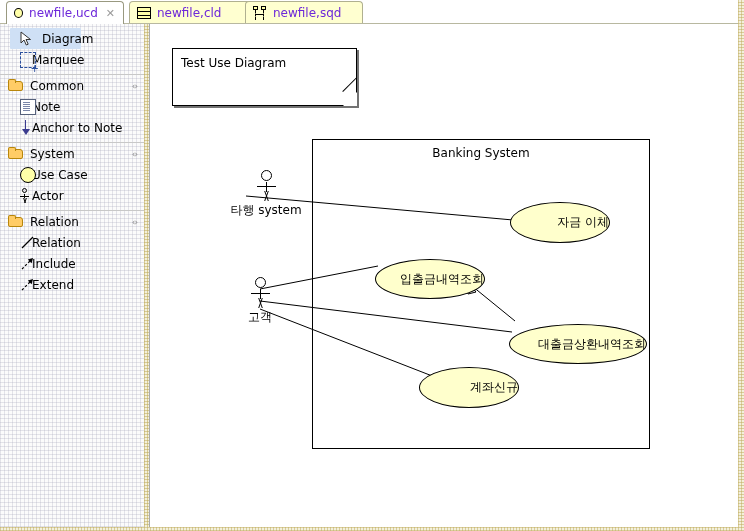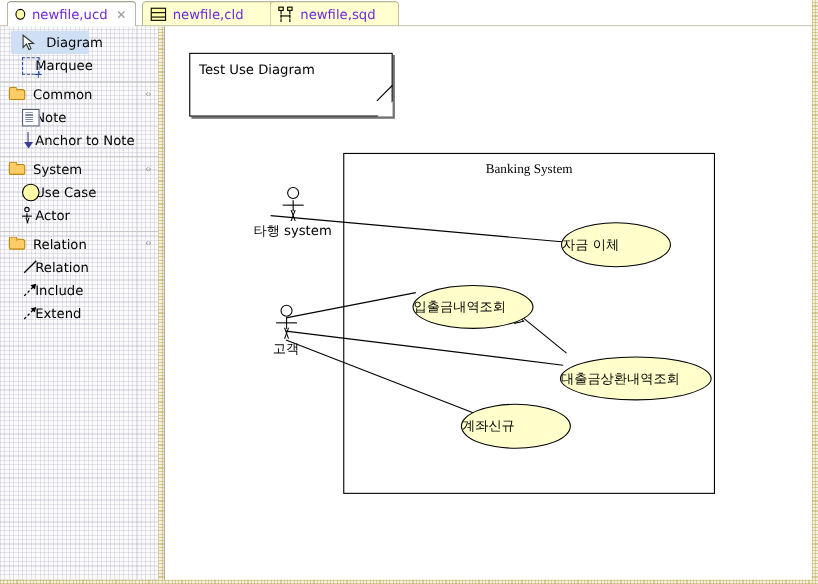--- a/index.html
+++ b/index.html
@@ -205,33 +205,32 @@
   .note-fold::after{
     content:""; position:absolute; left:-14px; bottom:0;
     width:20px; border-top:1px solid #000;
     transform-origin: left bottom; transform: rotate(-45deg);
   }
 
   .boundary {
     position: absolute;
     border: 1px solid #000;
     background: transparent;
-    font-family: Liberation Serif, serif;
   }
   .boundary-title {
     position: absolute; top: 6px; left: 0; width: 100%;
     text-align: center; font-size: 12px; color: #000;
   }
 
   .usecase {
     position: absolute;
     background: #ffffcc;
     border: 1px solid #000;
     border-radius: 50%;
-    display: flex; align-items: center; justify-content: flex-start;
+    display: flex; align-items: center; justify-content: flex-end;
     font-size: 12px; color: #000; white-space: nowrap;
   }
 
   .actor {
     position: absolute; text-align: center;
   }
   .actor .fig { position: relative; width: 28px; height: 32px; margin: 0 auto; }
   .actor .fig .head {
     position:absolute; left:9px; top:0; width:11px; height:11px;
     border:1px solid #000; border-radius:50%; background:#fff;

